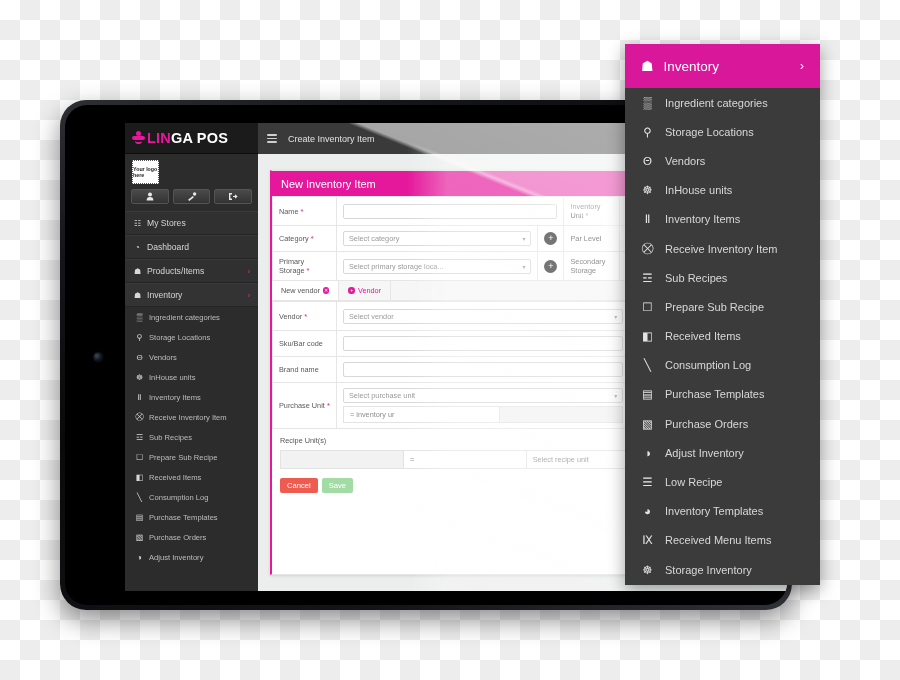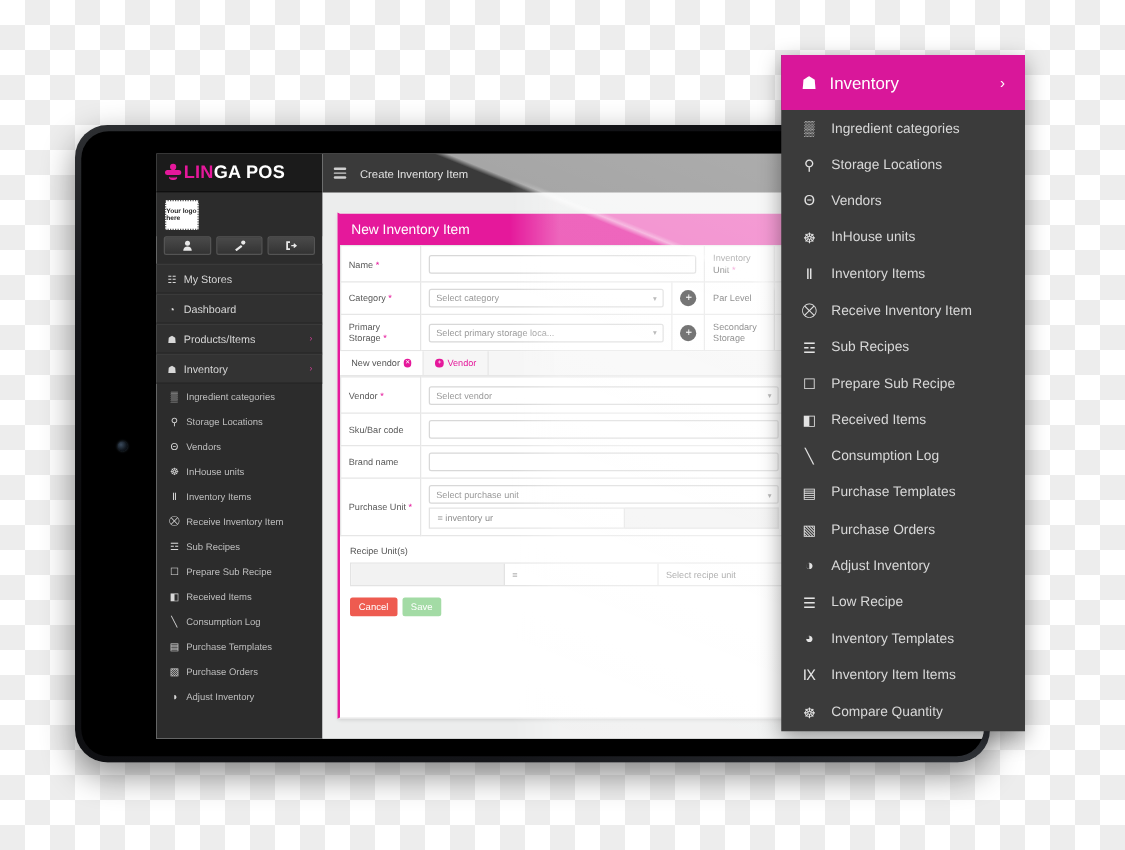--- a/index.html
+++ b/index.html
@@ -560,20 +560,20 @@
       <div class="menu-item">
         <span class="mi">☰</span>
         <span>Low Recipe</span>
       </div>
       <div class="menu-item">
         <span class="mi">◕</span>
         <span>Inventory Templates</span>
       </div>
       <div class="menu-item">
         <span class="mi">Ⅸ</span>
-        <span>Inventory Item Items</span>
+        <span>Received Menu Items</span>
       </div>
       <div class="menu-item">
         <span class="mi">☸</span>
-        <span>Compare Quantity</span>
+        <span>Storage Inventory</span>
       </div>
     </div>
 </div>
 
 </body></html>

